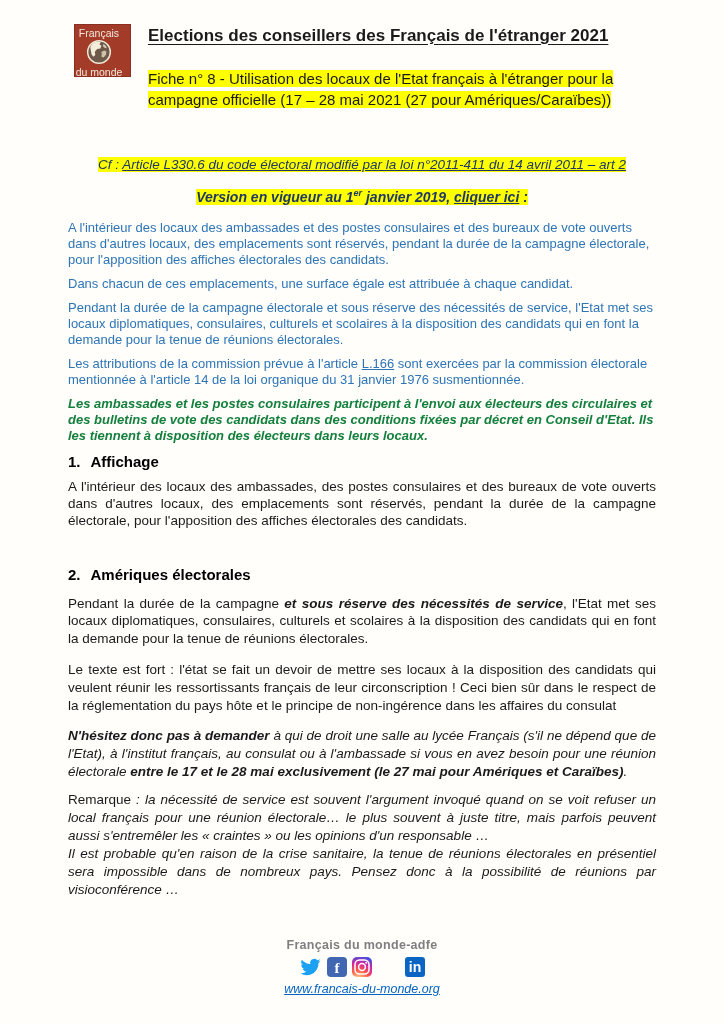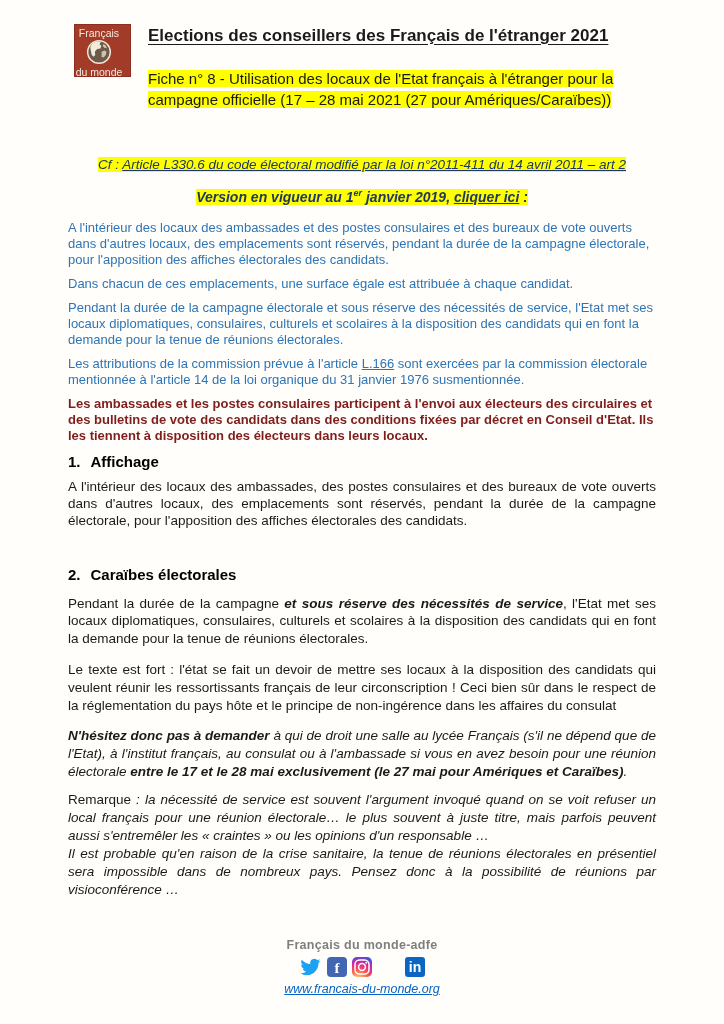--- a/index.html
+++ b/index.html
@@ -32,21 +32,21 @@
   .ref-block { margin-top:46px; text-align:center; color:#1f3864; }
   .cf-line { font-size:13.5px; font-style:italic; line-height:18px; }
   .cf-line a, .ver-line a { color:#1f3864; text-decoration:underline; cursor:pointer; }
   .ver-line { margin-top:8px; font-size:14px; font-style:italic; font-weight:bold; line-height:22px; }
   sup { font-size:9px; }
 
   
   .law p { color:#2e75b6; font-size:13px; line-height:16px; margin-top:8px; }
   .law p.first { margin-top:12px; }
   .law a { color:#2e75b6; text-decoration:underline; cursor:pointer; }
-  .law p.bright { color:#7f1d1d; font-weight:600; }
+  .law p.bright { color:#15803d; font-weight:600;font-style:italic; }
 
   
   .sec-heading { margin-top:8px; font-size:15px; font-weight:bold; line-height:20px; color:#000; }
   .sec-heading .num { margin-right:10px; }
   .body-p { font-size:13.5px; line-height:17px; text-align:justify; }
   .s1-block { margin-top:6px; }
   .sec-heading.h2 { margin-top:36px; }
   .s2-p1 { margin-top:10px; line-height:17.5px; }
   .bi { font-weight:bold; font-style:italic; }
   .comment { margin-top:14px; line-height:18px; }
@@ -109,21 +109,21 @@
     </div>
 
     <div class="sec-heading">
       <span class="num">1.</span><span>Affichage</span>
     </div>
     <div class="s1-block">
       <div class="body-p">A l'intérieur des locaux des ambassades, des postes consulaires et des bureaux de vote ouverts dans d'autres locaux, des emplacements sont réservés, pendant la durée de la campagne électorale, pour l'apposition des affiches électorales des candidats.</div>
     </div>
 
     <div class="sec-heading h2">
-      <span class="num">2.</span><span>Caraïbes électorales</span>
+      <span class="num">2.</span><span>Amériques électorales</span>
     </div>
     <div class="body-p s2-p1">
       <span>Pendant la durée de la campagne </span><span class="bi">et sous réserve des nécessités de service</span><span>, l'Etat met ses locaux diplomatiques, consulaires, culturels et scolaires à la disposition des candidats qui en font la demande pour la tenue de réunions électorales.</span>
     </div>
     <div class="body-p comment">Le texte est fort : l'état se fait un devoir de mettre ses locaux à la disposition des candidats qui veulent réunir les ressortissants français de leur circonscription !  Ceci bien sûr dans le respect de la réglementation du pays hôte et le principe de non-ingérence dans les affaires du consulat</div>
     <div class="body-p call">
       <span class="bi">N'hésitez donc pas à demander</span><span> à qui de droit une salle au lycée Français (s'il ne dépend que de l'Etat), à l'institut français, au consulat ou à l'ambassade si vous en avez besoin pour une réunion électorale </span><span class="bi">entre le 17 et le 28 mai exclusivement (le 27 mai pour Amériques et Caraïbes)</span><span>.</span>
     </div>
     <div class="body-p remark">
       <span>Remarque</span><span class="it"> : la nécessité de service est souvent l'argument invoqué quand on se voit refuser un local français pour une réunion électorale… le plus souvent à juste titre, mais parfois peuvent aussi s'entremêler les « craintes » ou les opinions d'un responsable …</span><br>

